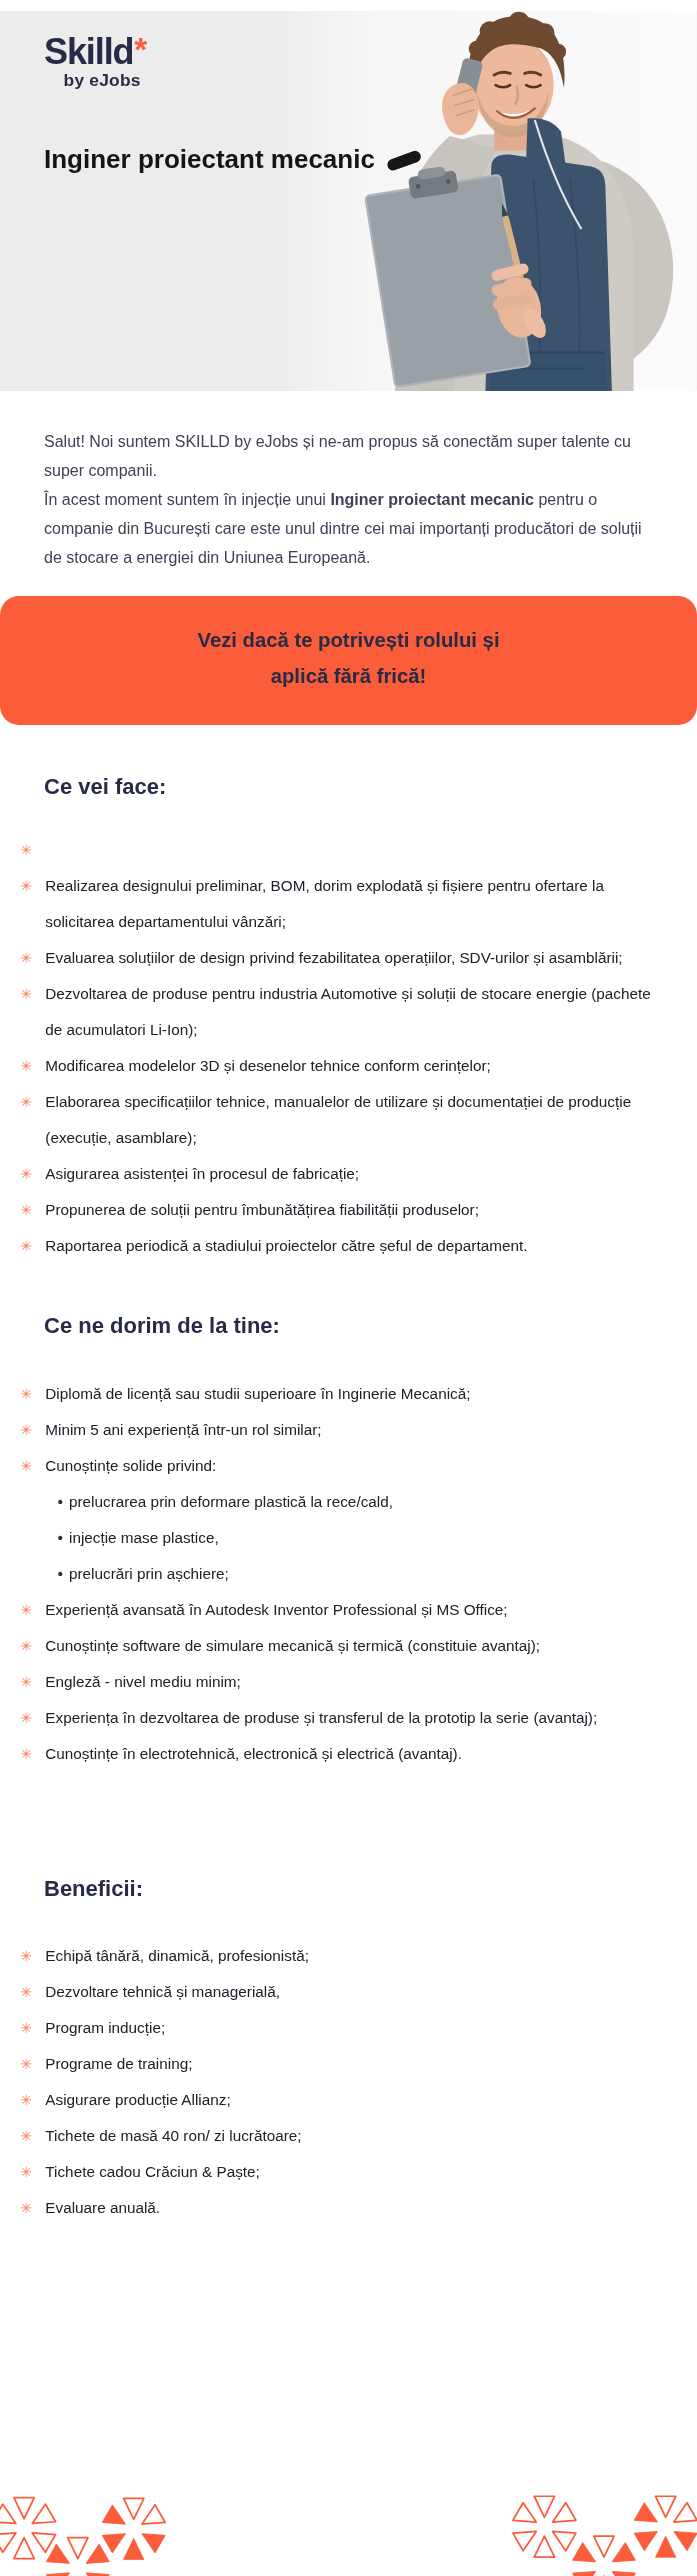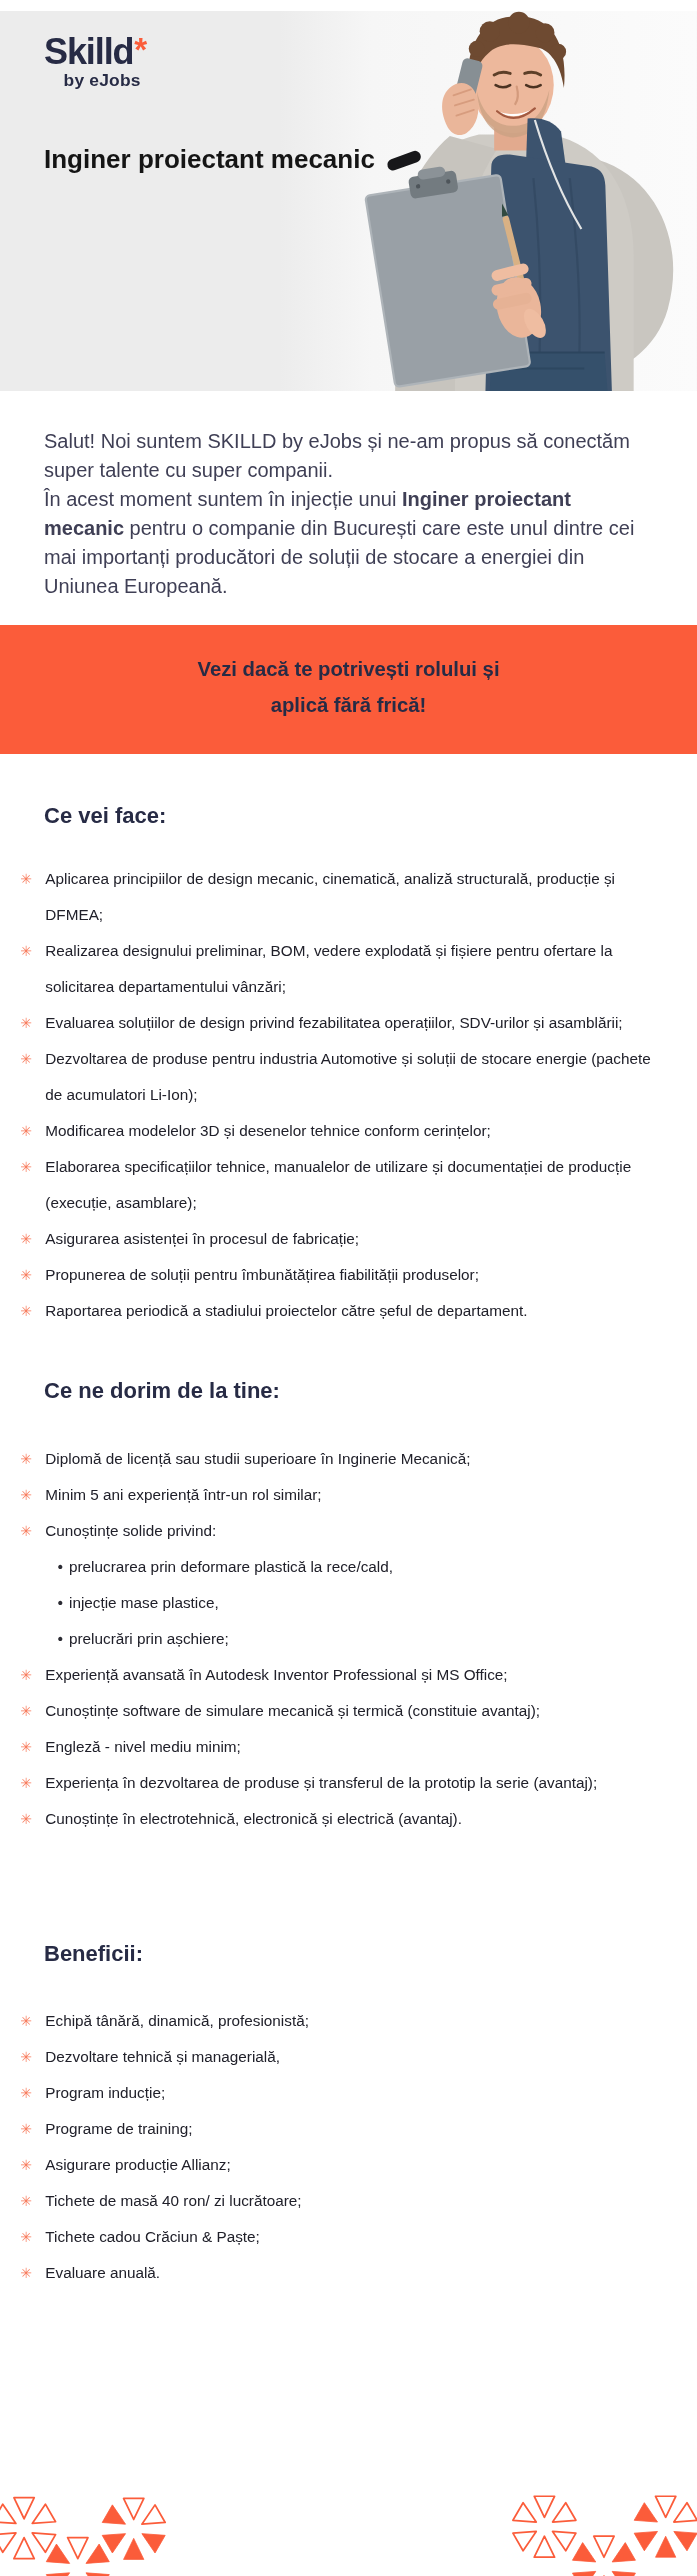--- a/index.html
+++ b/index.html
@@ -21,28 +21,28 @@
   }
   
   .header{position:relative;height:380px;background:var(--header-bg);}
   .logo{position:absolute;left:44px;top:20.3px;z-index:2;}
   .logo-main{font-size:36px;line-height:38px;font-weight:800;letter-spacing:-1.1px;color:var(--navy);}
   .logo-star{color:var(--accent);font-size:0.92em;vertical-align:2.9px;margin-left:0.7px;}
   .logo-sub{font-size:17.4px;line-height:19px;font-weight:700;color:var(--navy);margin:0 0 0 19.6px;letter-spacing:0.2px;}
   .job-title{position:absolute;left:44px;top:132px;z-index:2;font-size:26px;line-height:32px;font-weight:700;color:var(--title-text);}
   .photo{position:absolute;top:0;right:0;display:block;}
   
-  .intro{padding:36px 44px 0 44px;font-size:20px;line-height:29px;color:var(--intro-text);}
+  .intro{padding:36px 44px 0 44px;font-size:16px;line-height:29px;color:var(--intro-text);}
   .intro p{margin:0;max-width:619px;}
   .intro strong{font-weight:700;}
   
   .banner{
     margin-top:24px;height:129px;background:var(--banner-bg);
     text-align:center;padding-top:26px;cursor:pointer;
-    font-size:20.3px;line-height:36px;font-weight:700;color:var(--navy);
+    font-size:20.3px;line-height:36px;font-weight:700;color:var(--navy);border-radius:19px;
   }
   
   .section-heading{margin:0 0 0 44px;font-size:22px;line-height:26px;font-weight:700;color:var(--navy);}
   .section-heading.h1{margin-top:49px;}
   .section-heading.h2{margin-top:49px;}
   .section-heading.h3{margin-top:104px;}
   .list{margin:0;padding:0;}
   .list.l1{margin-top:32px;}
   .list.l2{margin-top:37px;}
   .list.l3{margin-top:36px;}
@@ -193,26 +193,25 @@
   <div class="banner">
     <div>Vezi dacă te potrivești rolului și</div>
     <div>aplică fără frică!</div>
   </div>
 
   <h2 class="section-heading h1">Ce vei face:</h2>
   <div class="list l1">
 
       <div class="li">
         <span class="marker">✳</span>
-        <span class="text">Aplicarea principiilor de design mecanic, cinematică, analiză structurală, producție și DFMEA;</span>
-      </div>
-
-      <div class="li">
-        <span class="marker">✳</span>
-        <span class="text">Realizarea designului preliminar, BOM, vedere explodată și fișiere pentru ofertare la solicitarea departamentului vânzări;</span>
+      </div>
+
+      <div class="li">
+        <span class="marker">✳</span>
+        <span class="text">Realizarea designului preliminar, BOM, dorim explodată și fișiere pentru ofertare la solicitarea departamentului vânzări;</span>
       </div>
 
       <div class="li">
         <span class="marker">✳</span>
         <span class="text">Evaluarea soluțiilor de design privind fezabilitatea operațiilor, SDV-urilor și asamblării;</span>
       </div>
 
       <div class="li">
         <span class="marker">✳</span>
         <span class="text">Dezvoltarea de produse pentru industria Automotive și soluții de stocare energie (pachete de acumulatori Li-Ion);</span>

